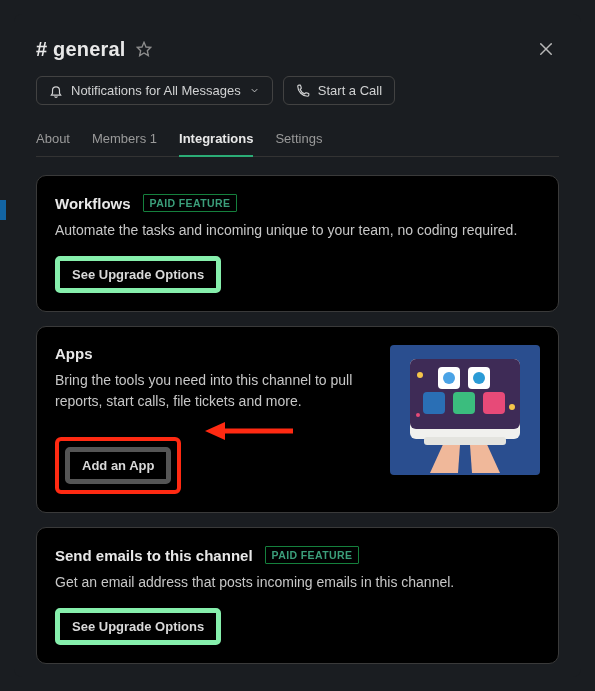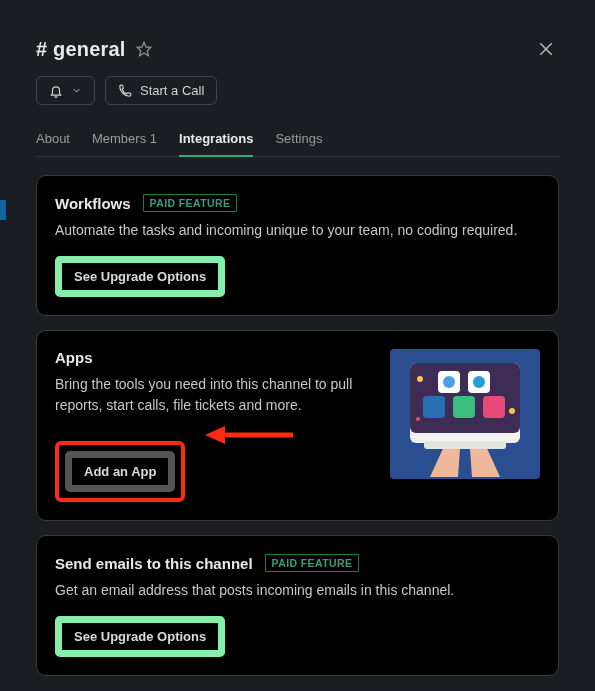--- a/index.html
+++ b/index.html
@@ -48,21 +48,21 @@
     background:#000000;
   }
   .card-head { display:flex; align-items:center; gap:12px; margin-bottom:8px; }
   .card-title { color:#e8e8e8; font-size:15px; font-weight:700; }
   .paid-badge {
     color:#3b9e7a; border:1px solid #15803d; font-size:10.5px; font-weight:700;
     letter-spacing:0.4px; padding:2px 6px; border-radius:1px;
   }
   .card-desc { color:#c7c7c7; font-size:14px; line-height:1.55; margin-bottom:14px; }
   .small-btn {
-    background:transparent; border:7px solid #86efac; color:#d9d9d9;
+    background:transparent; border:5px solid #86efac; color:#d9d9d9;
     border-radius:5px; padding:6px 12px; font-size:13px; font-weight:600; cursor:pointer;
   }
   .apps-card .body-row { display:flex; gap:18px; align-items:flex-start; }
   .apps-left { flex:1; }
   .apps-illus { width:150px; height:130px; border-radius:4px; flex-shrink:0; }
   .highlight-box {
     border:4px solid #ff2a12; border-radius:6px; padding:6px 6px;
     display:inline-block; margin-top:10px;
   }
   .highlight-box .small-btn { border-color:#555; }
@@ -99,20 +99,21 @@
   </div>
 
   <div class="actions-row">
     <button class="pill-btn">
       <span class="bell-icon">
         <svg width="14" height="14" viewBox="0 0 24 24" fill="none" stroke="#d1d2d3" stroke-width="2">
           <path d="M18 16v-5a6 6 0 10-12 0v5l-2 3h16l-2-3z"></path>
             <path d="M10 21a2 2 0 004 0"></path>
         </svg>
       </span>
+      <span>Notifications for All Messages</span>
       <span class="chev-icon">
         <svg width="11" height="11" viewBox="0 0 24 24" fill="none" stroke="#d1d2d3" stroke-width="2">
             <polyline points="6 9 12 15 18 9"></polyline>
           </svg>
       </span>
     </button>
     <button class="pill-btn">
       <span class="phone-icon">
         <svg width="14" height="14" viewBox="0 0 24 24" fill="none" stroke="#d1d2d3" stroke-width="2">
           <path d="M22 17v2a2 2 0 01-2 2c-9 0-17-8-17-17a2 2 0 012-2h2a1 1 0 011 .8l1 4a1 1 0 01-.3 1L7 9a13 13 0 008 8l1.2-1.7a1 1 0 011-.3l4 1a1 1 0 01.8 1z"></path>

